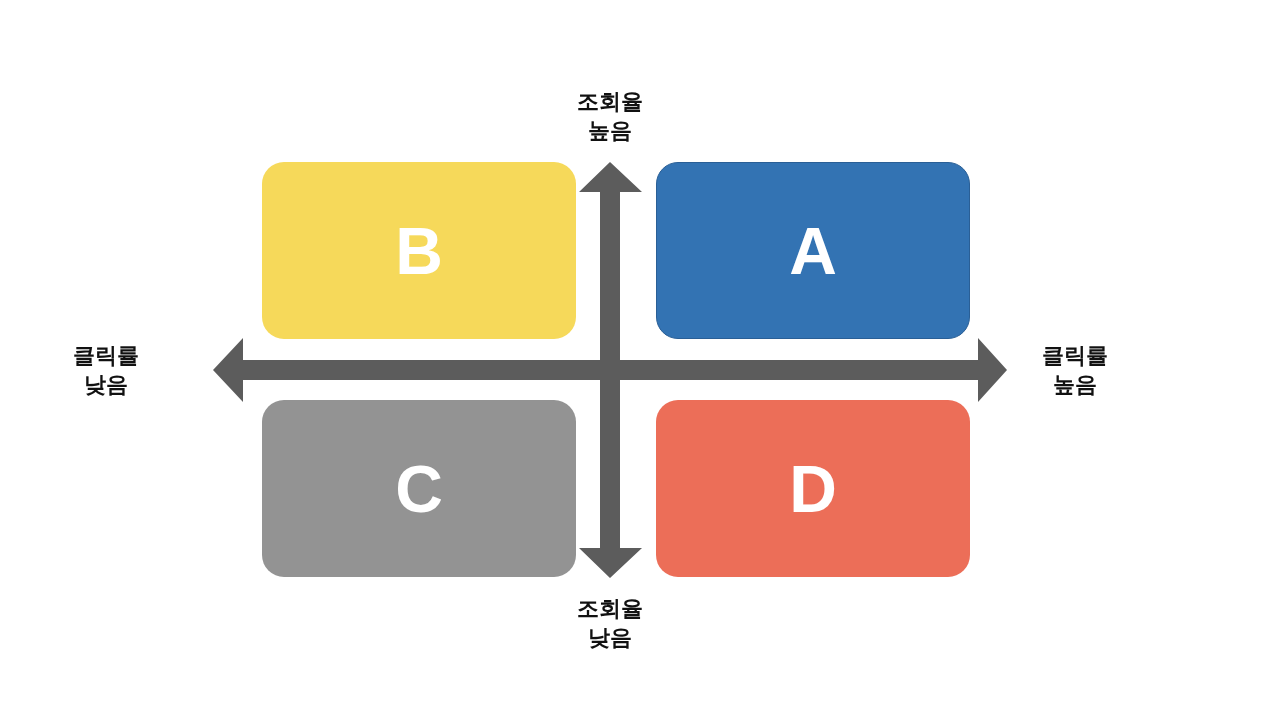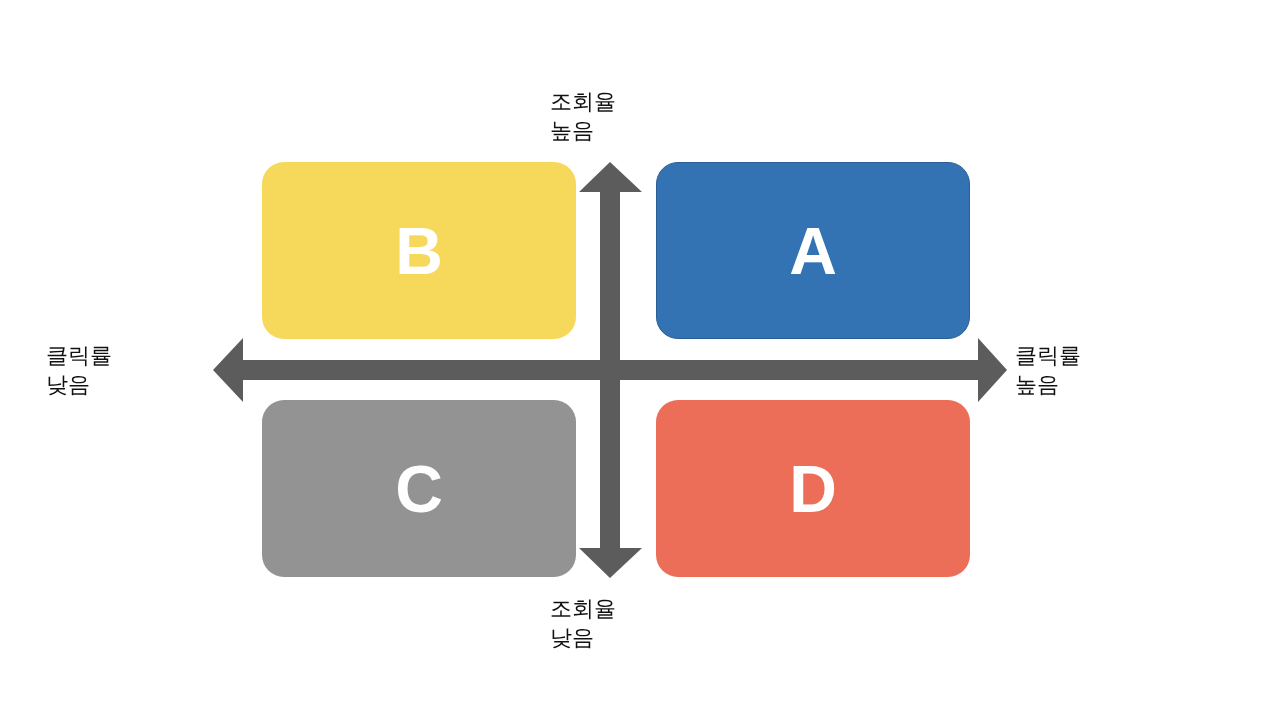--- a/index.html
+++ b/index.html
@@ -7,21 +7,21 @@
          font-family: "DejaVu Sans", "Liberation Sans", sans-serif; }
   .quad { position: absolute; width: 314px; height: 177px; border-radius: 22px;
           display: flex; align-items: center; justify-content: center; box-sizing: border-box; }
   .quad span { color: #ffffff; font-family: "Liberation Sans", "DejaVu Sans", sans-serif;
                font-weight: bold; font-size: 66px; line-height: 1; }
   #qA { left: 656px; top: 162px; border: 1px solid #2a5f96; }
   #qB { left: 262px; top: 162px; }
   #qC { left: 262px; top: 400px; }
   #qD { left: 656px; top: 400px; }
   .axes { position: absolute; left: 0; top: 0; }
-  .label { position: absolute; text-align: left; font-weight: normal; font-size: 22px;
+  .label { position: absolute; text-align: center; font-weight: bold; font-size: 22px;
            line-height: 29px; color: #111111; width: 120px; }
   #lbl-top { left: 550px; top: 87px; }
   #lbl-bottom { left: 550px; top: 594px; }
   #lbl-left { left: 46px; top: 341px; }
   #lbl-right { left: 1015px; top: 341px; }
 </style>
 </head>
 <body>
 
 <div>

